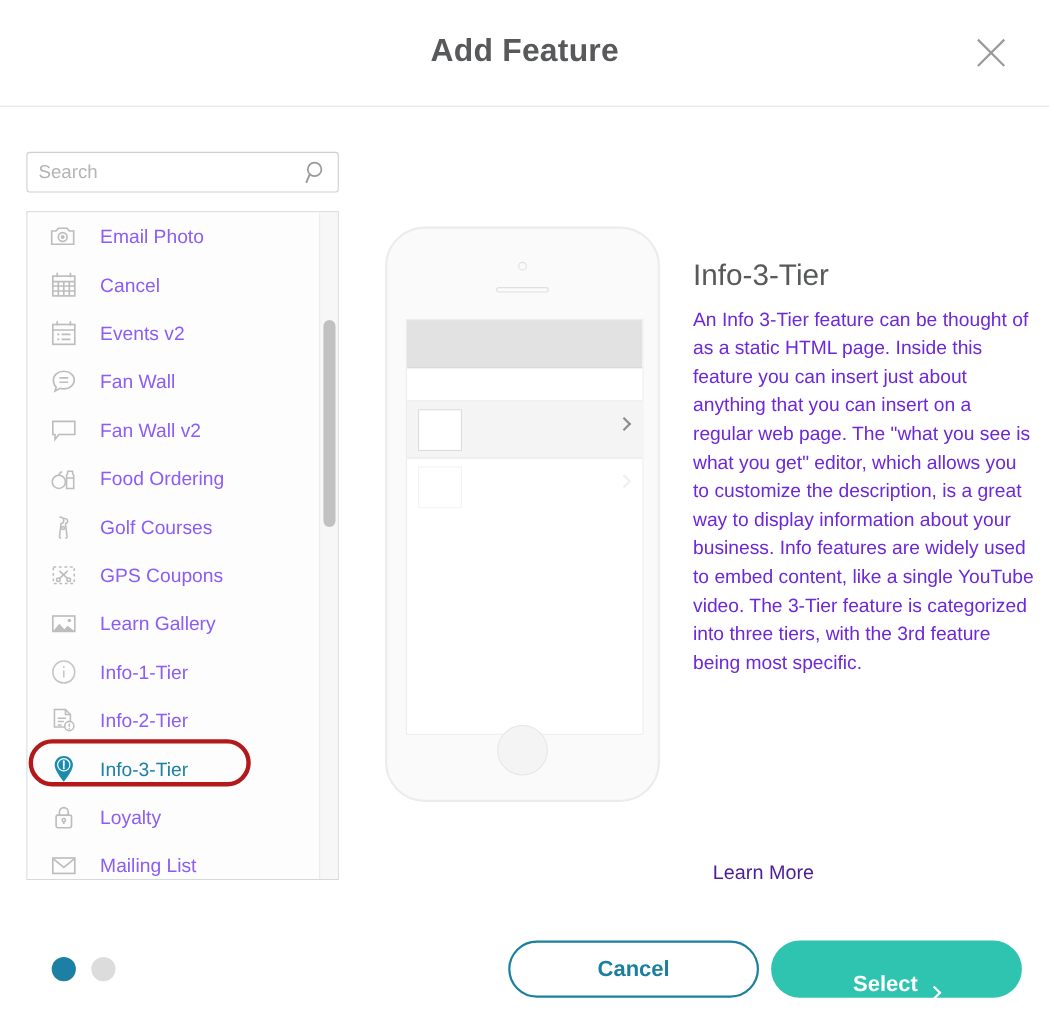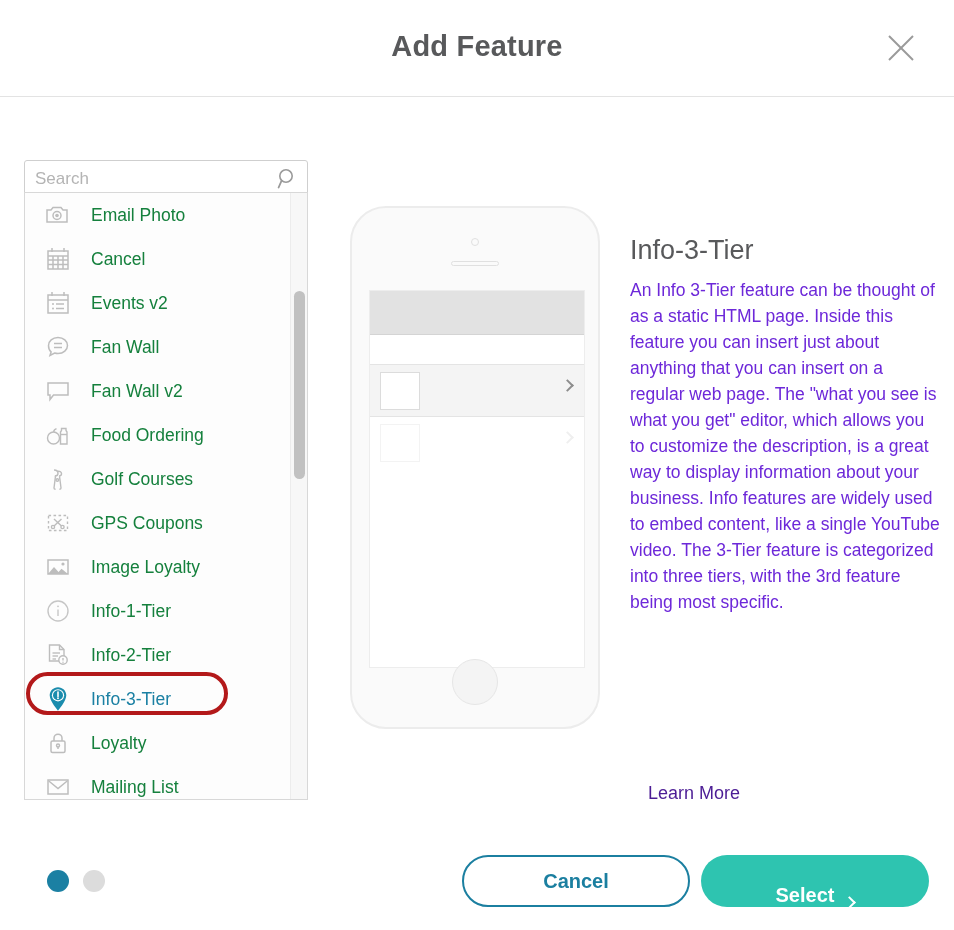--- a/index.html
+++ b/index.html
@@ -40,21 +40,21 @@
     position: absolute;
     right: 36px; top: 31px;
     width: 34px; height: 34px;
     cursor: pointer;
   }
   .close-btn svg { display: block; }
 
   
   .search-wrap {
     position: absolute;
-    left: 24px; top: 160px;
+    left: 24px; top: 138px;
     width: 284px; height: 37px;
     border: 1px solid #cfcfcf;
     border-radius: 3px;
     background: #fff;
     padding-left: 48px;
   }
   .search-input {
     position: absolute;
     left: 0; top: 0;
     width: 250px; height: 35px;
@@ -100,21 +100,21 @@
     width: 30px; height: 30px;
     flex: 0 0 30px;
     display: flex;
     align-items: center;
     justify-content: center;
   }
   .li-icon svg { display: block; }
   .li-label {
     margin-left: 18px;
     font-size: 17.5px;
-    color: #15803d;
+    color: #8b5cf6;
     white-space: nowrap;
   }
   .list-item.selected .li-label { color: #1b80a3; }
 
   
   .sb-track {
     position: absolute;
     right: 0; top: 0;
     width: 17px; height: 606px;
     background: #f7f7f7;
@@ -439,21 +439,21 @@
       </div>
 
       <div class="list-item">
         <span class="li-icon">
           <svg width="26" height="26" viewBox="0 0 26 26" fill="none" stroke="#bdbdbd" stroke-width="1.5">
             <rect x="3" y="6" width="20" height="14"></rect>
             <path d="M3 20l6-7 4.5 5 3-3.2L23 20z" fill="#bdbdbd" stroke="none"></path>
             <circle cx="18" cy="10" r="1.6" fill="#bdbdbd" stroke="none"></circle>
           </svg>
         </span>
-        <span class="li-label">Image Loyalty</span>
+        <span class="li-label">Learn Gallery</span>
       </div>
 
       <div class="list-item">
         <span class="li-icon">
           <svg width="26" height="26" viewBox="0 0 26 26" fill="none" stroke="#c6c6c6" stroke-width="1.4">
             <circle cx="13" cy="13" r="10"></circle>
             <line x1="13" y1="11.5" x2="13" y2="18"></line>
             <circle cx="13" cy="8.3" r="0.9" fill="#c6c6c6" stroke="none"></circle>
           </svg>
         </span>

